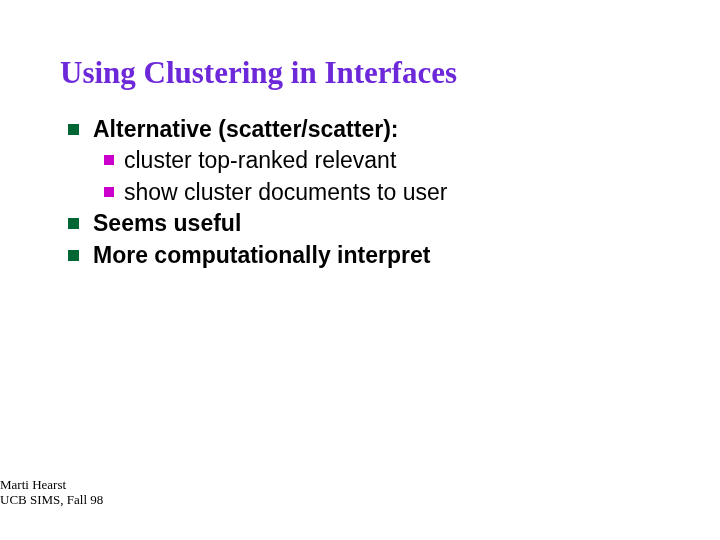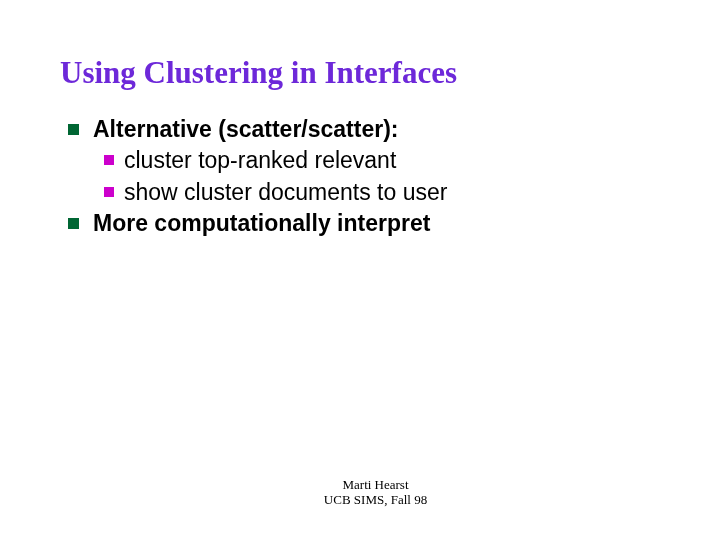--- a/index.html
+++ b/index.html
@@ -55,26 +55,24 @@
       font-weight: bold;
     }
     .sub-list {
       padding-left: 36px;
     }
     .footer {
       position: absolute;
       left: 0;
       right: 0;
       bottom: 32px;
-      text-align: center;
       font-family: Georgia, 'Times New Roman', serif;
       font-size: 13px;
       color: #000000;
       line-height: 1.2;
-      padding-left: 31px;
     }
   </style>
 </head>
 <body>
 
 <h1 class="title">Using Clustering in Interfaces</h1>
 
 <div class="bullets">
 
   <div class="bullet-row">
@@ -85,20 +83,24 @@
     <div class="bullet-row sub">
       <div class="bullet-square"></div>
       <div class="bullet-text">cluster top-ranked relevant</div>
     </div>
     <div class="bullet-row sub">
       <div class="bullet-square"></div>
       <div class="bullet-text">show cluster documents to user</div>
     </div>
   </div>
 
+  <div class="bullet-row">
+    <div class="bullet-square"></div>
+    <div class="bullet-text bold">Seems useful</div>
+  </div>
 
   <div class="bullet-row">
     <div class="bullet-square"></div>
     <div class="bullet-text bold">More computationally interpret</div>
   </div>
 
 </div>
 
 <div class="footer">
   <div>Marti Hearst</div>

